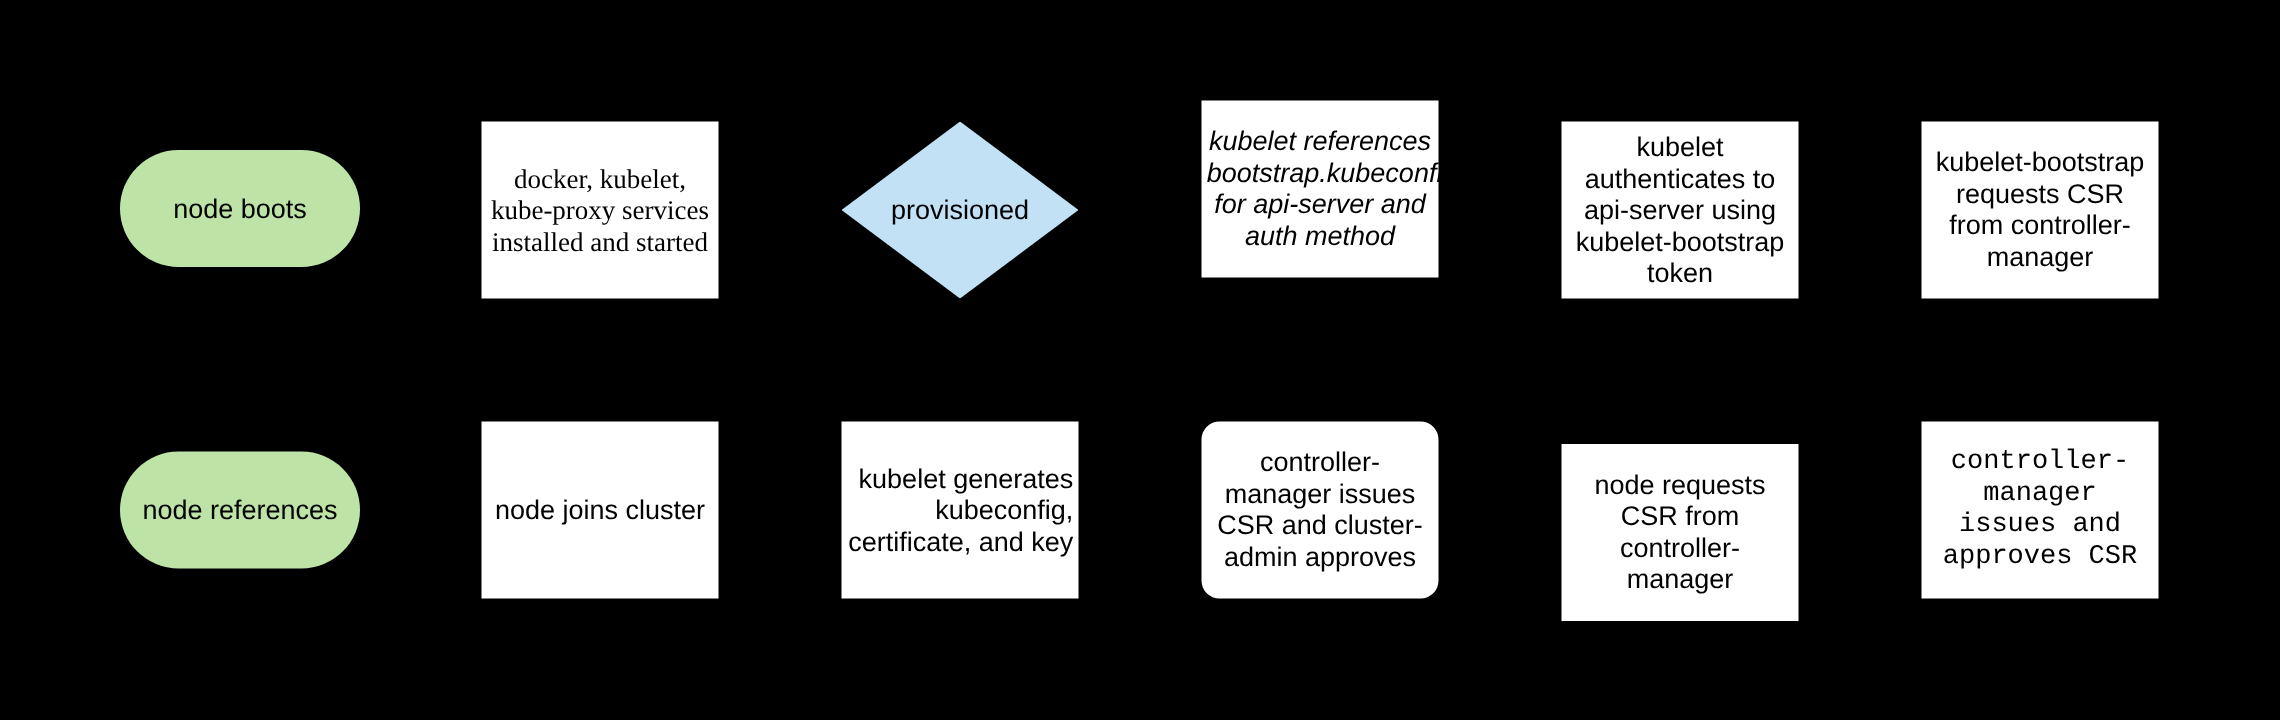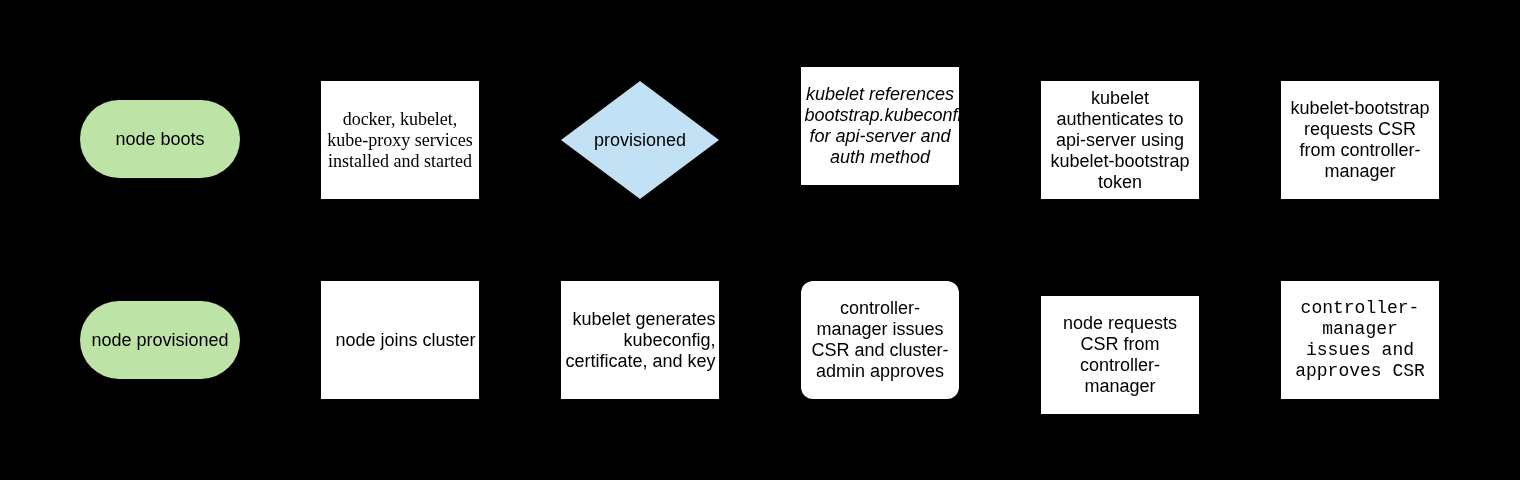--- a/index.html
+++ b/index.html
@@ -50,21 +50,21 @@
   }
   
   #n-node-boots          { left: 80px;   top: 100px; }
   #n-services-installed  { left: 321px;  top: 81px; font-family: Liberation Serif, serif;  }
   #n-kubeconfig-decision { left: 561px;  top: 81px;  }
   #n-kubelet-references  { left: 801px;  top: 67px; font-style: italic;  }
   #n-kubelet-auth        { left: 1041px; top: 81px; justify-content: center;  }
   #n-bootstrap-requests  { left: 1281px; top: 81px;  }
   
   #n-node-provisioned    { left: 80px;   top: 301px; }
-  #n-joins-cluster       { left: 321px;  top: 281px; text-align: right; }
+  #n-joins-cluster       { left: 321px;  top: 281px; }
   #n-kubelet-generates   { left: 561px;  top: 281px; text-align: right; }
   #n-cm-issues-admin     { left: 801px;  top: 281px; border-radius: 12px; }
   #n-node-requests-csr   { left: 1041px; top: 296px; }
   #n-cm-issues-approves  { left: 1281px; top: 281px; font-family: Liberation Mono, monospace; }
 </style>
 </head>
 <body>
 
 <div class="node terminator" id="n-node-boots">
   <span class="label">node boots</span>
@@ -84,21 +84,21 @@
 
 <div class="node process" id="n-kubelet-auth">
   <span class="label">kubelet authenticates to api-server using kubelet-bootstrap token</span>
 </div>
 
 <div class="node process" id="n-bootstrap-requests">
   <span class="label">kubelet-bootstrap requests CSR from controller-manager</span>
 </div>
 
 <div class="node terminator" id="n-node-provisioned">
-  <span class="label">node provisioned</span>
+  <span class="label">node references</span>
 </div>
 
 <div class="node process" id="n-joins-cluster">
   <span class="label">node joins cluster</span>
 </div>
 
 <div class="node process" id="n-kubelet-generates">
   <span class="label">kubelet generates kubeconfig, certificate, and key</span>
 </div>
 

